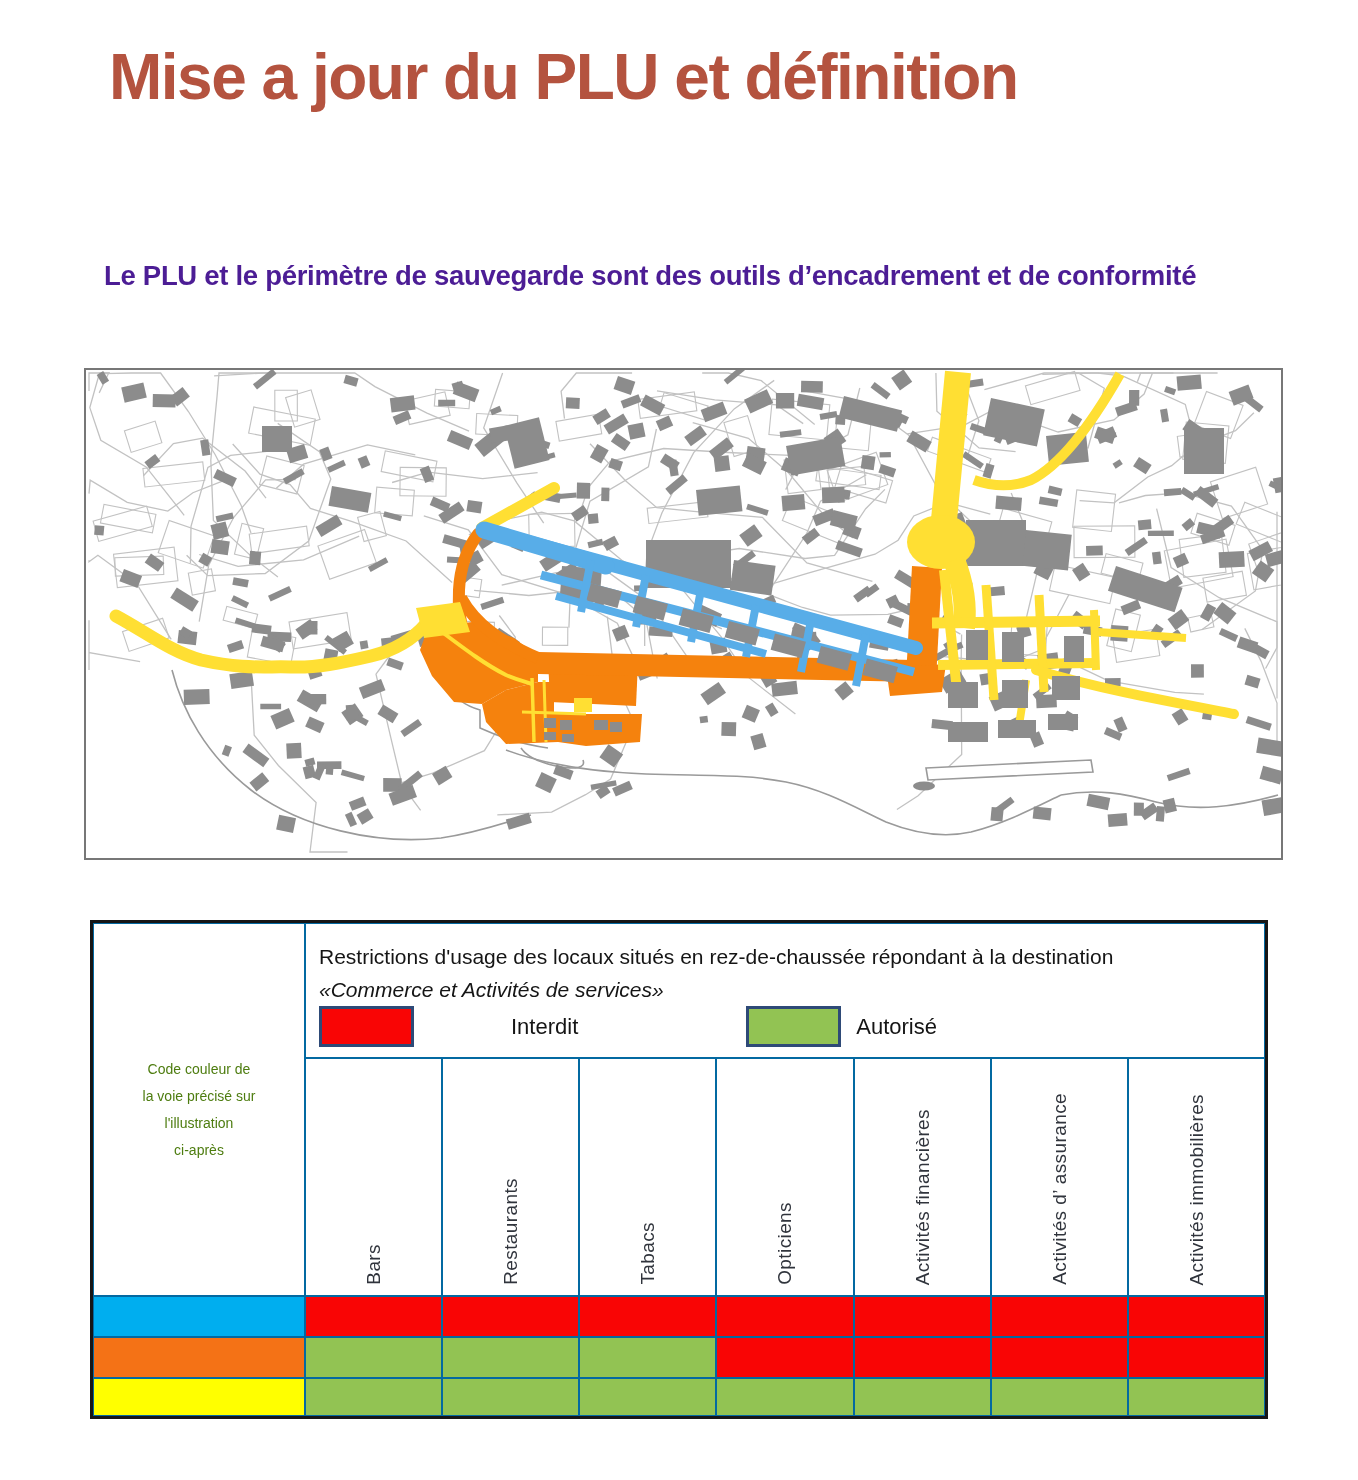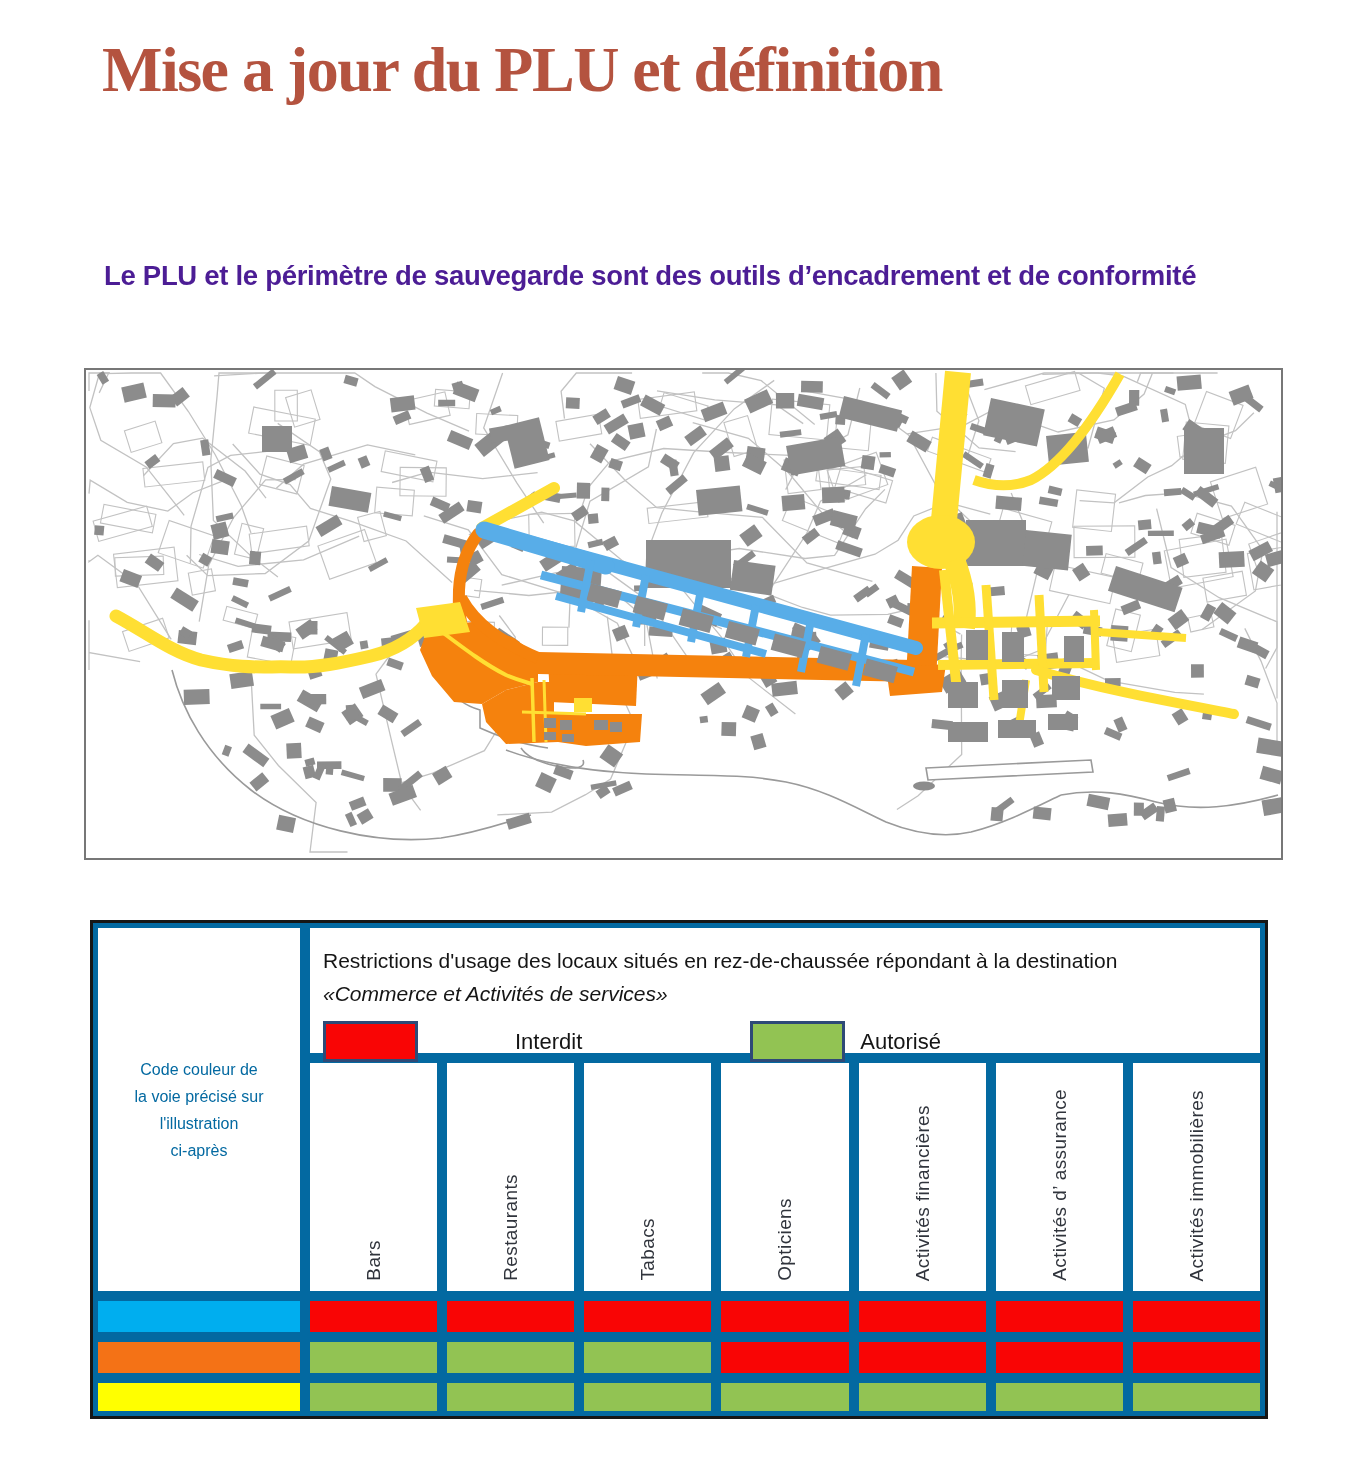--- a/index.html
+++ b/index.html
@@ -1,51 +1,51 @@
 <!DOCTYPE html>
 <html><head>
 <meta charset="utf-8">
 <style>
   html,body{margin:0;padding:0;background:#fff;}
   body{width:1358px;height:1480px;position:relative;font-family:"Liberation Sans",sans-serif;overflow:hidden;}
 
   .page-title{
     position:absolute;left:102px;top:30px;width:1150px;
-    font-family:Liberation Serif, serif;font-weight:700;
-    font-size:64px;line-height:80px;letter-spacing:-1.5px;margin:0;
+    font-family:Liberation Sans, sans-serif;font-weight:700;
+    font-size:64px;line-height:80px;letter-spacing:-1.5px;margin:7px;
   }
   .intro{
     position:absolute;left:104px;top:252px;width:1195px;margin:0;
     font-size:27.5px;font-weight:700;color:#4c1d95;line-height:48px;letter-spacing:-0.3px;
   }
   .map-figure{
     position:absolute;left:84px;top:368px;width:1199px;height:492px;
     border:2px solid #777;box-sizing:border-box;margin:0;background:#fff;
   }
   .map-figure svg{display:block;width:100%;height:100%;}
 
   .rtable{
     position:absolute;left:90px;top:920px;width:1178px;
     border:3px solid #161616;box-sizing:border-box;background:#fff;
     display:grid;
     grid-template-columns:212px repeat(7,1fr);
     grid-template-rows:135px 238px 41px 41px 38px;
   }
-  .cell{border:5px solid #0369a1;box-sizing:border-box;min-width:0;min-height:0;}
+  .cell{border:1px solid #0369a1;box-sizing:border-box;min-width:0;min-height:0;}
   .corner{
     grid-column:1;grid-row:1/3;
     display:flex;align-items:center;justify-content:center;text-align:center;
-    font-size:16px;line-height:27px;color:#0369a1;white-space:pre-line;padding:4px;
+    font-size:14px;line-height:27px;color:#4d7c0f;white-space:pre-line;padding:4px;
   }
   .thead{
     grid-column:2/9;grid-row:1;padding:16px 10px 0 13px;position:relative;
   }
   .rtitle{margin:0;font-size:21px;line-height:33px;color:#151515;}
   .rtitle .it{font-style:italic;text-align:right;}
-  .legend{display:flex;align-items:center;margin-top:11px;}
+  .legend{display:flex;align-items:center;margin-top:0;}
   .swatch{width:95px;height:41px;border:3px solid #2e4a77;box-sizing:border-box;flex:0 0 auto;}
   .legend-label{font-size:22px;color:#151515;}
   .lab-interdit{margin-left:97px;}
   .sw-green{margin-left:168px;}
   .lab-autorise{margin-left:15px;}
   .col-label{
     grid-row:2;display:flex;justify-content:center;align-items:flex-end;
     padding-bottom:10px;overflow:hidden;
   }
   .vtext{

